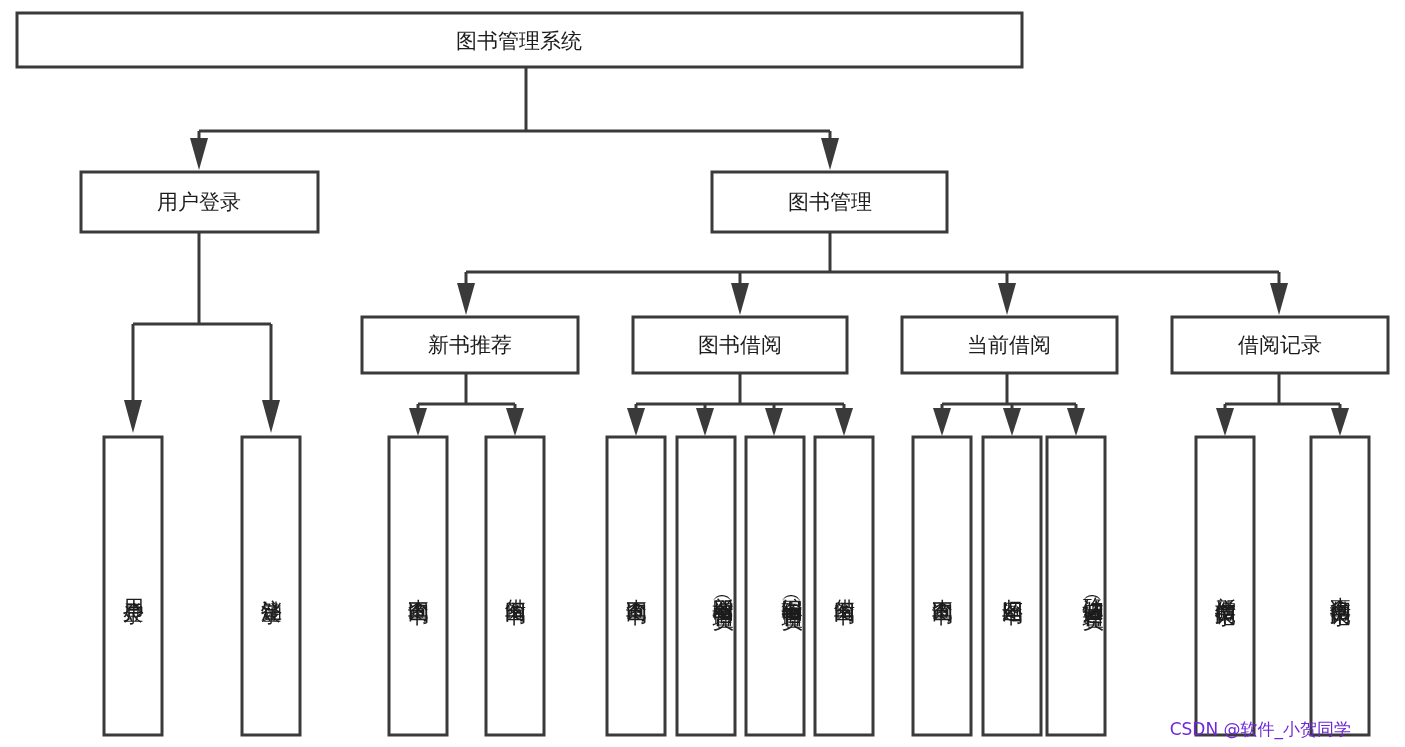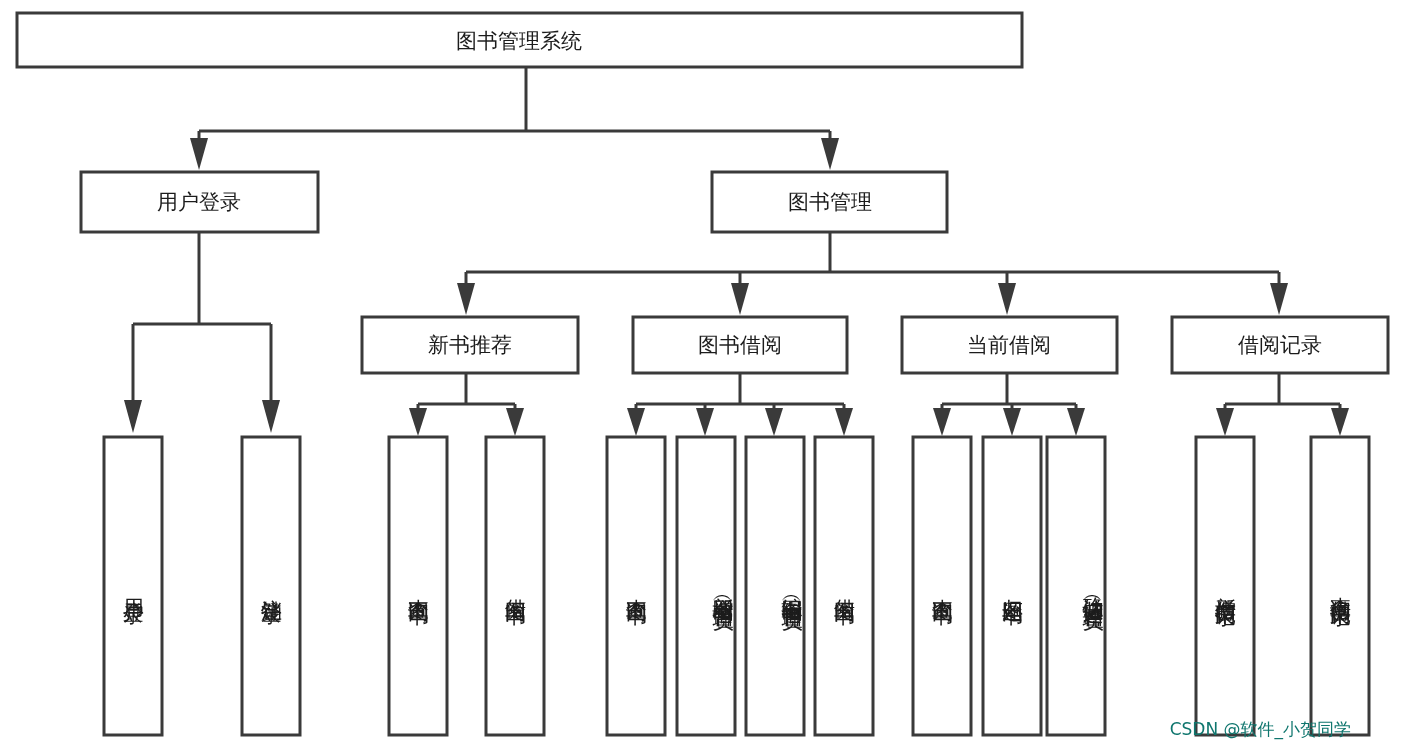--- a/index.html
+++ b/index.html
@@ -62,21 +62,21 @@
     white-space: nowrap;
     text-align: center;
     pointer-events: none;
   }
   .watermark {
     position: absolute;
     right: 12px;
     bottom: 6px;
     font-family: "DejaVu Sans", "Liberation Sans", sans-serif;
     font-size: 17px;
-    color: #0f766e;
+    color: #6d28d9;
     white-space: nowrap;
   }
 </style>
 </head>
 <body>
 
 <div id="diagram-root">
 
   <svg class="diagram" viewBox="0 0 1405 747">
 

